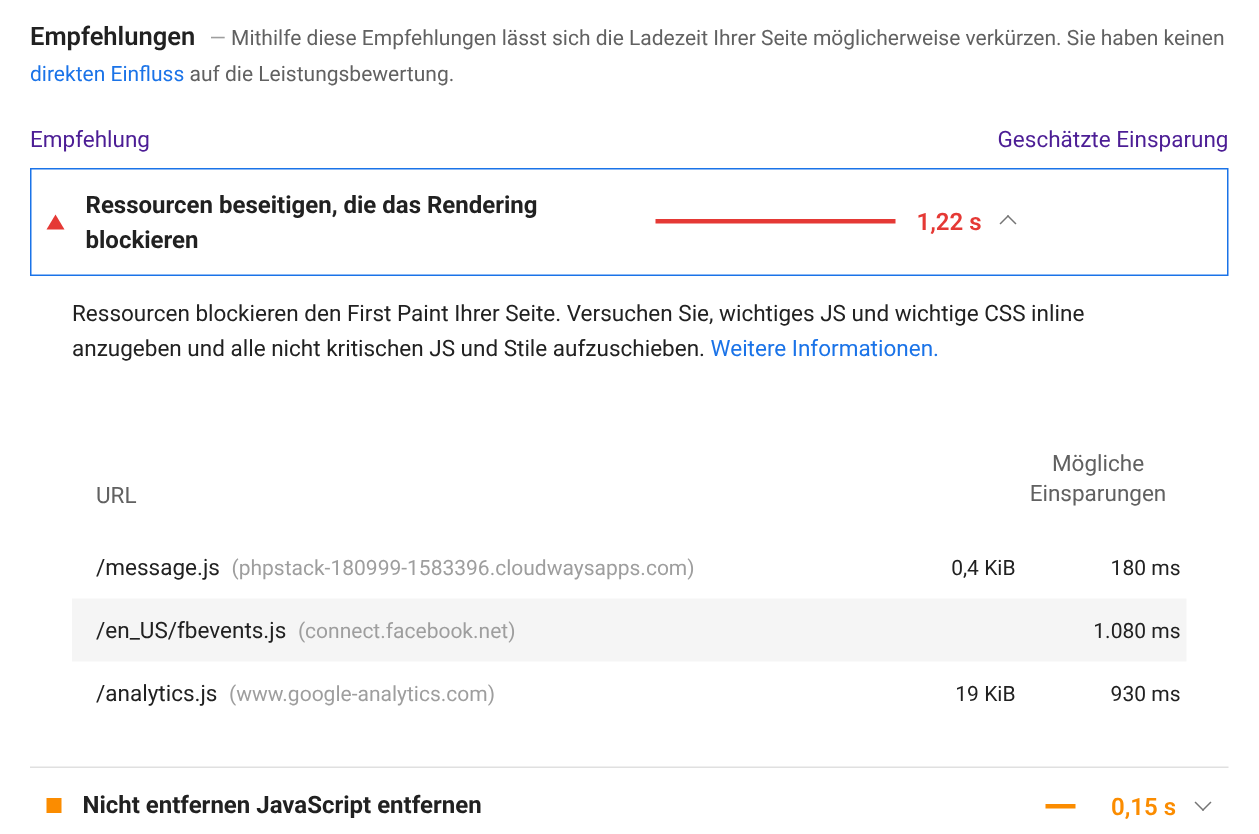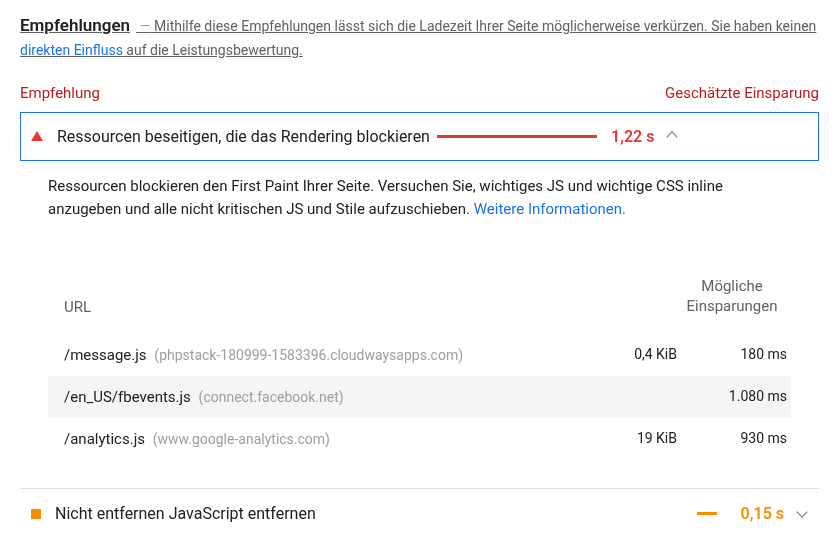--- a/index.html
+++ b/index.html
@@ -12,41 +12,40 @@
   font-size: 14px;
   color: #212121;
   background: #fff;
   padding: 12px 20px;
   width: 839px;
 }
 .intro {
   margin-bottom: 22px;
   line-height: 1.6;
   color: #616161;
-  text-decoration: underline;
 }
 .intro .title {
   font-weight: 600;
   font-size: 17px;
   color: #212121;
   margin-right: 6px;
 }
 .intro .dash {
   color: #9e9e9e;
 }
 .intro a {
   color: #1a73e8;
   text-decoration: none;
 }
 .hdr-row {
   display: flex;
   justify-content: space-between;
   align-items: flex-start;
   font-size: 15px;
-  color: #b91c1c;
+  color: #4c1d95;
   margin-bottom: 10px;
 }
 .audit {
   border: 1px solid transparent;
 }
 .audit.expanded {
   border: 1px solid #1a73e8;
 }
 .audit-header {
   display: flex;
@@ -66,21 +65,21 @@
 .audit-marker.orange-sq {
   width: 10px;
   height: 10px;
   border: none;
   background: #fb8c00;
   margin-right: 14px;
 }
 .audit-title {
   flex: 1;
   font-size: 16px;
-  font-weight: 400;
+  font-weight: 700;
   color: #212121;
   line-height: 1.45;
   max-width: 380px;
 }
 .audit.collapsed .audit-title {
   max-width: none;
 }
 .impact-bar-wrap {
   width: 160px;
   display: flex;
@@ -136,21 +135,21 @@
 }
 .audit-desc a {
   color: #1a73e8;
   text-decoration: none;
 }
 .url-table {
   width: 100%;
 }
 .url-row {
   display: flex;
-  align-items: flex-start;
+  align-items: flex-end;
   padding: 12px 4px;
 }
 .url-row.head {
   color: #616161;
   font-size: 15px;
   align-items: flex-end;
   padding-bottom: 18px;
 }
 .url-row.alt {
   background: #f5f5f5;

